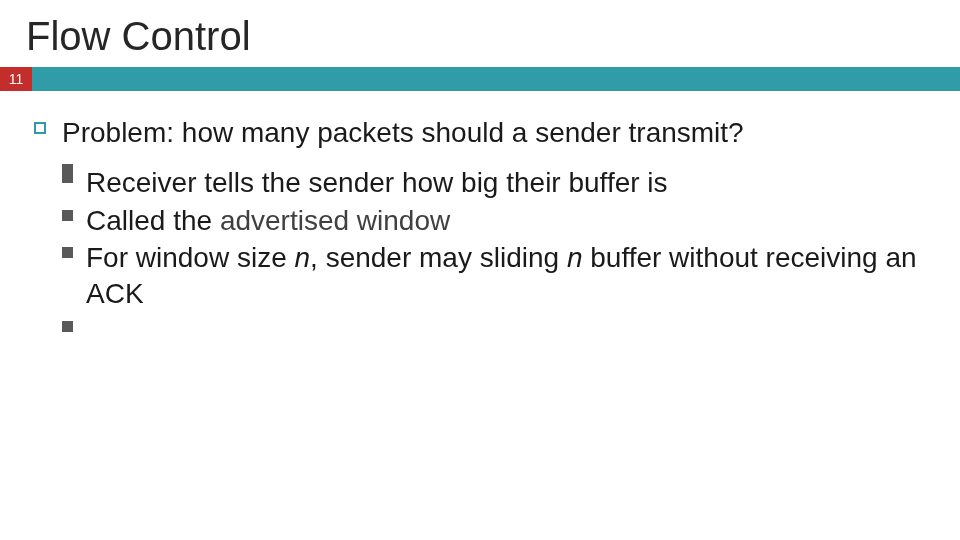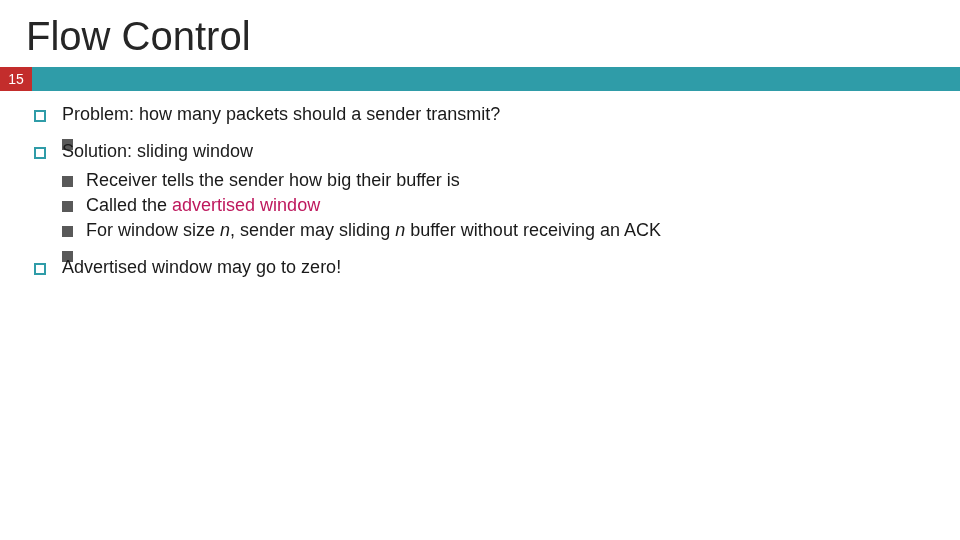--- a/index.html
+++ b/index.html
@@ -25,22 +25,22 @@
     display: flex;
     align-items: center;
     justify-content: center;
     font-weight: 400;
   }
   .accent-teal {
     background: #2f9ca8;
     flex: 1;
   }
   .content {
-    padding: 12px 34px 0 34px;
-    font-size: 18px;
+    padding: 24px 34px 0 34px;
+    font-size: 28px;
     line-height: 1.28;
     color: #1a1a1a;
   }
   .lvl1 {
     position: relative;
     padding-left: 28px;
     margin-bottom: 6px;
   }
   .lvl1-marker {
     position: absolute;
@@ -61,70 +61,62 @@
     margin-bottom: 2px;
   }
   .lvl2-marker {
     position: absolute;
     left: 0;
     top: 7px;
     width: 11px;
     height: 11px;
     background: #595959;
   }
-  .teal-text { color: #be185d; }
+  .teal-text { color: #404040; }
   .italic { font-style: italic; }
 </style>
 </head>
 <body>
 <div class="slide">
 
   <div class="title">Flow Control</div>
 
   <div class="accent-row">
-    <div class="accent-red">15</div>
+    <div class="accent-red">11</div>
     <div class="accent-teal"></div>
   </div>
 
   <div class="content">
 
     <div class="lvl1">
       <span class="lvl1-marker"></span>
       <span>Problem: how many packets should a sender transmit?</span>
     </div>
     <div class="sub-group">
       <div class="lvl2">
         <span class="lvl2-marker"></span>
       </div>
       <div class="lvl2">
         <span class="lvl2-marker"></span>
       </div>
     </div>
 
-    <div class="lvl1">
-      <span class="lvl1-marker"></span>
-      <span>Solution: sliding window</span>
-    </div>
     <div class="sub-group">
       <div class="lvl2">
         <span class="lvl2-marker"></span>
         <span>Receiver tells the sender how big their buffer is</span>
       </div>
       <div class="lvl2">
         <span class="lvl2-marker"></span>
         <span>Called the </span><span class="teal-text">advertised window</span>
       </div>
       <div class="lvl2">
         <span class="lvl2-marker"></span>
         <span>For window size </span><span class="italic">n</span><span>, sender may sliding </span><span class="italic">n</span><span> buffer without receiving an ACK</span>
       </div>
       <div class="lvl2">
         <span class="lvl2-marker"></span>
       </div>
     </div>
 
-    <div class="lvl1">
-      <span class="lvl1-marker"></span>
-      <span>Advertised window may go to zero!</span>
-    </div>
 
   </div>
 </div>
 
 </body></html>

